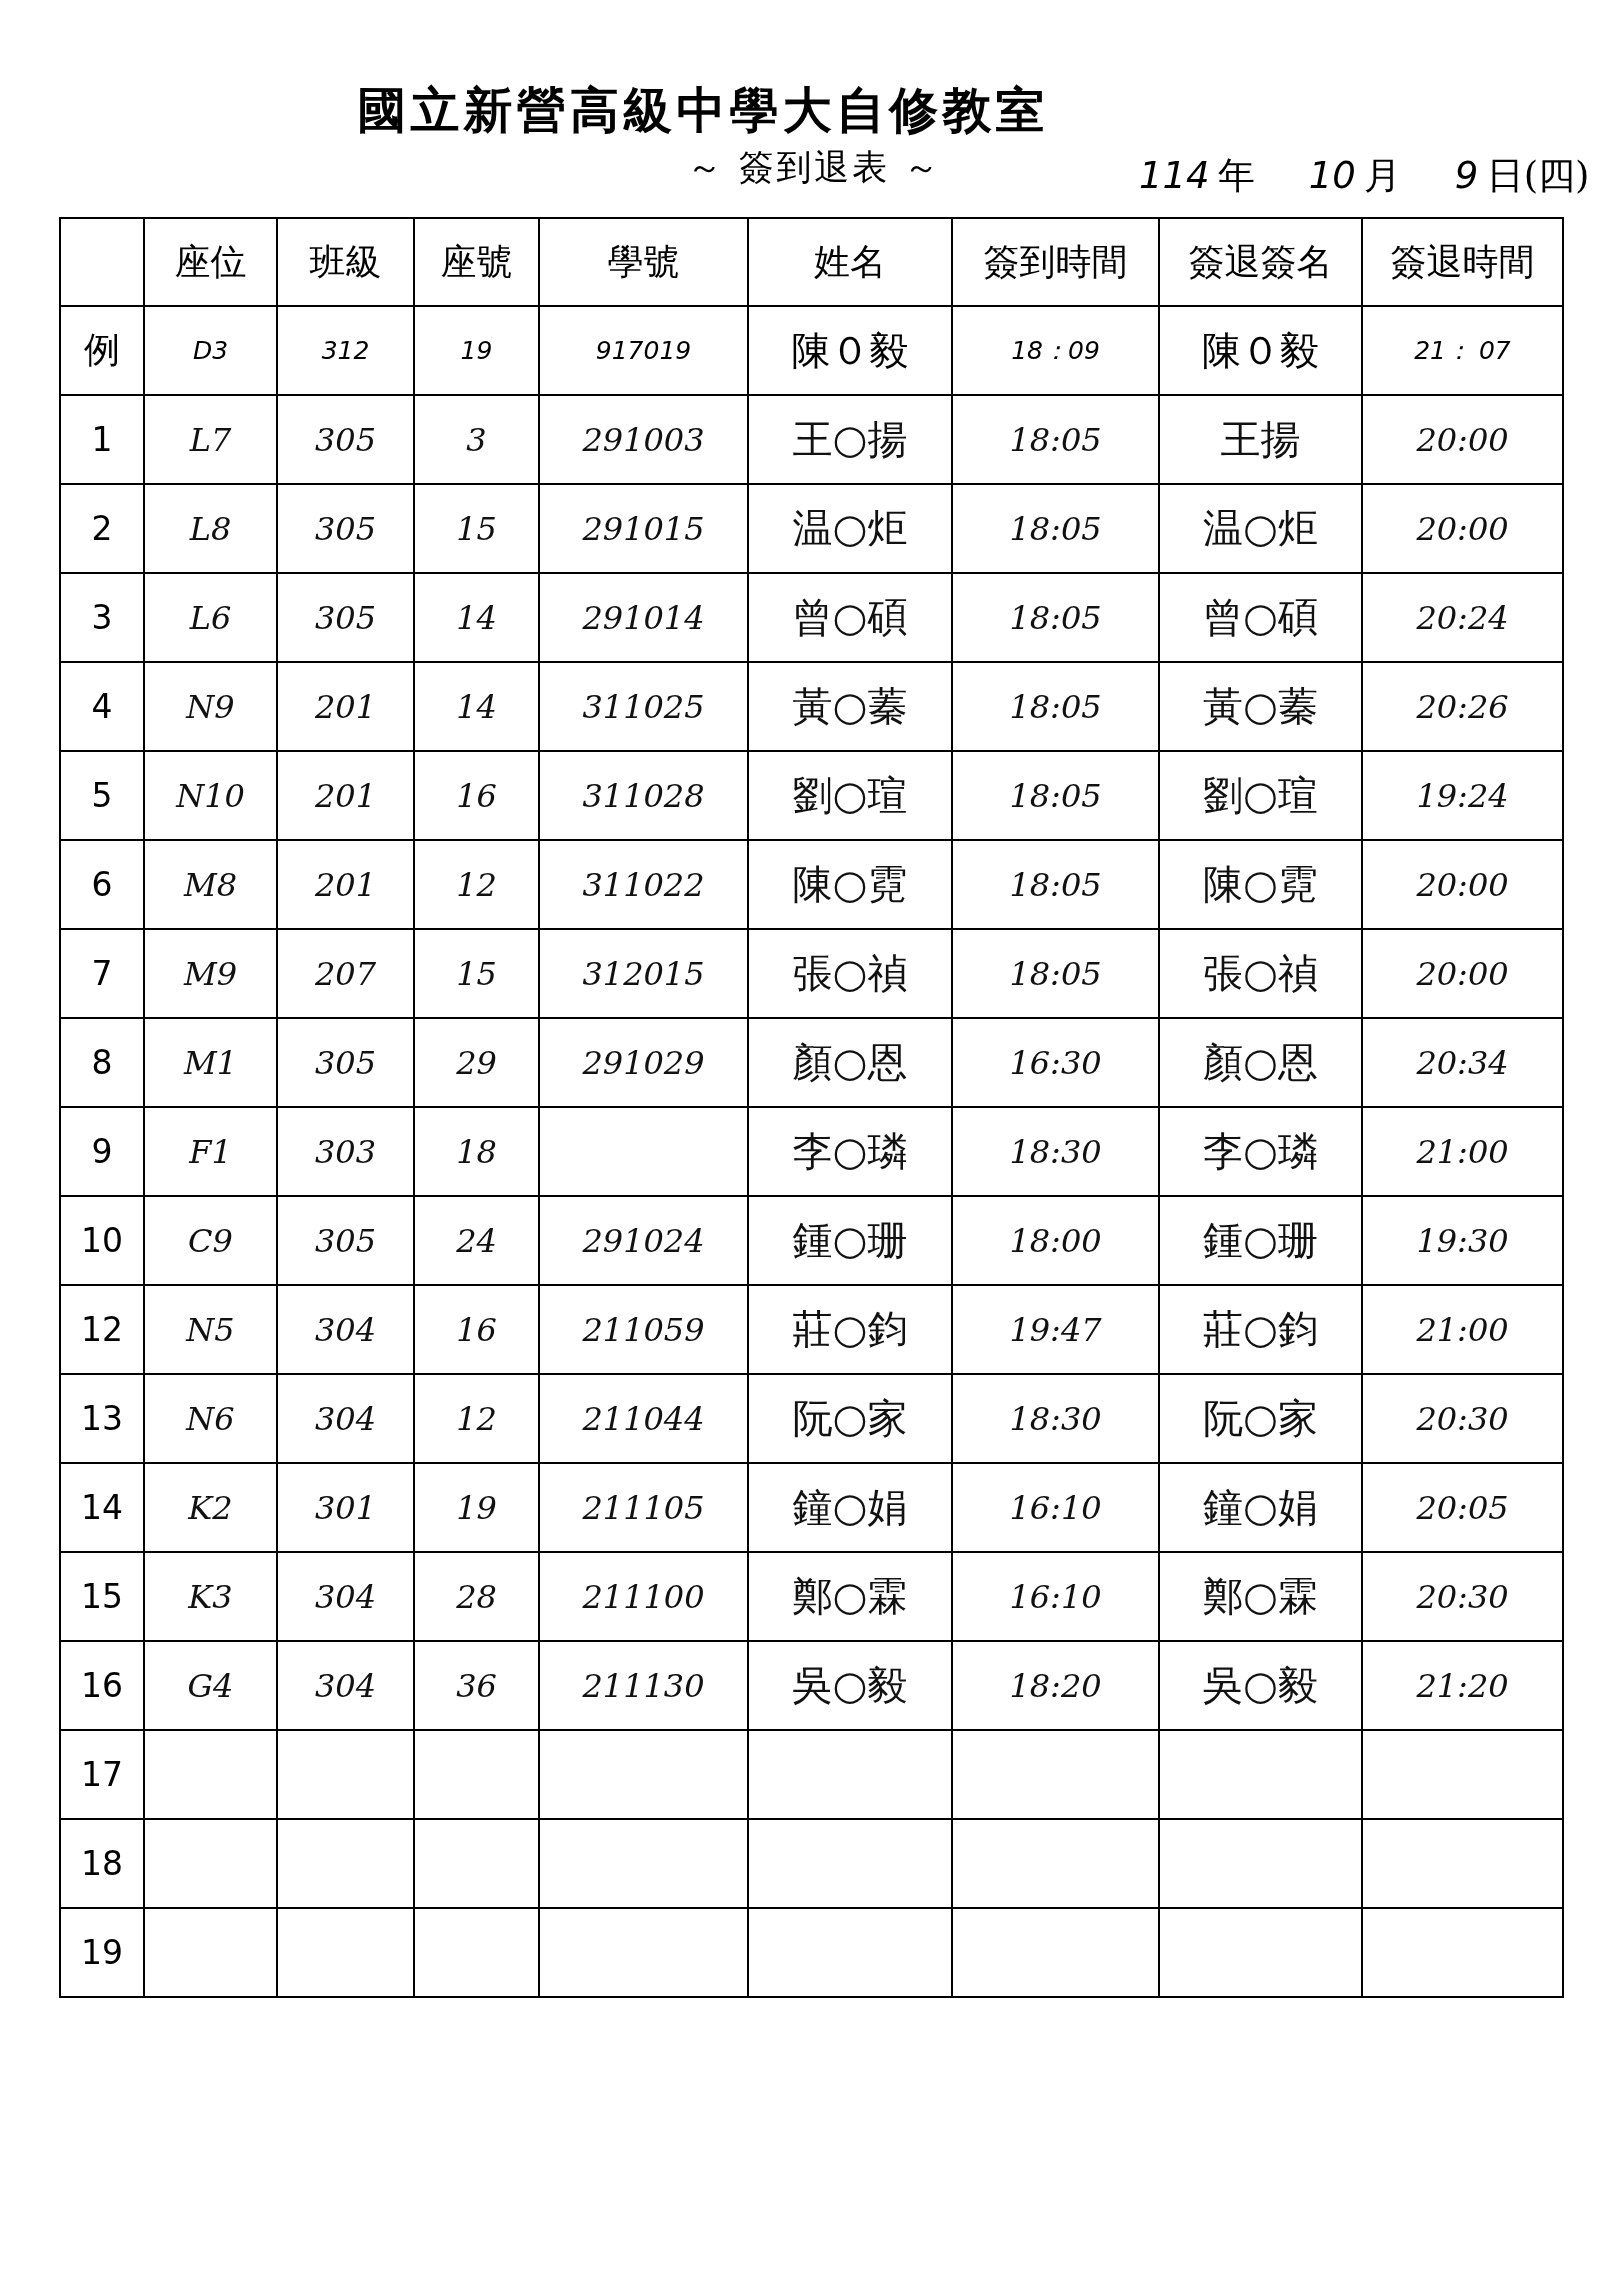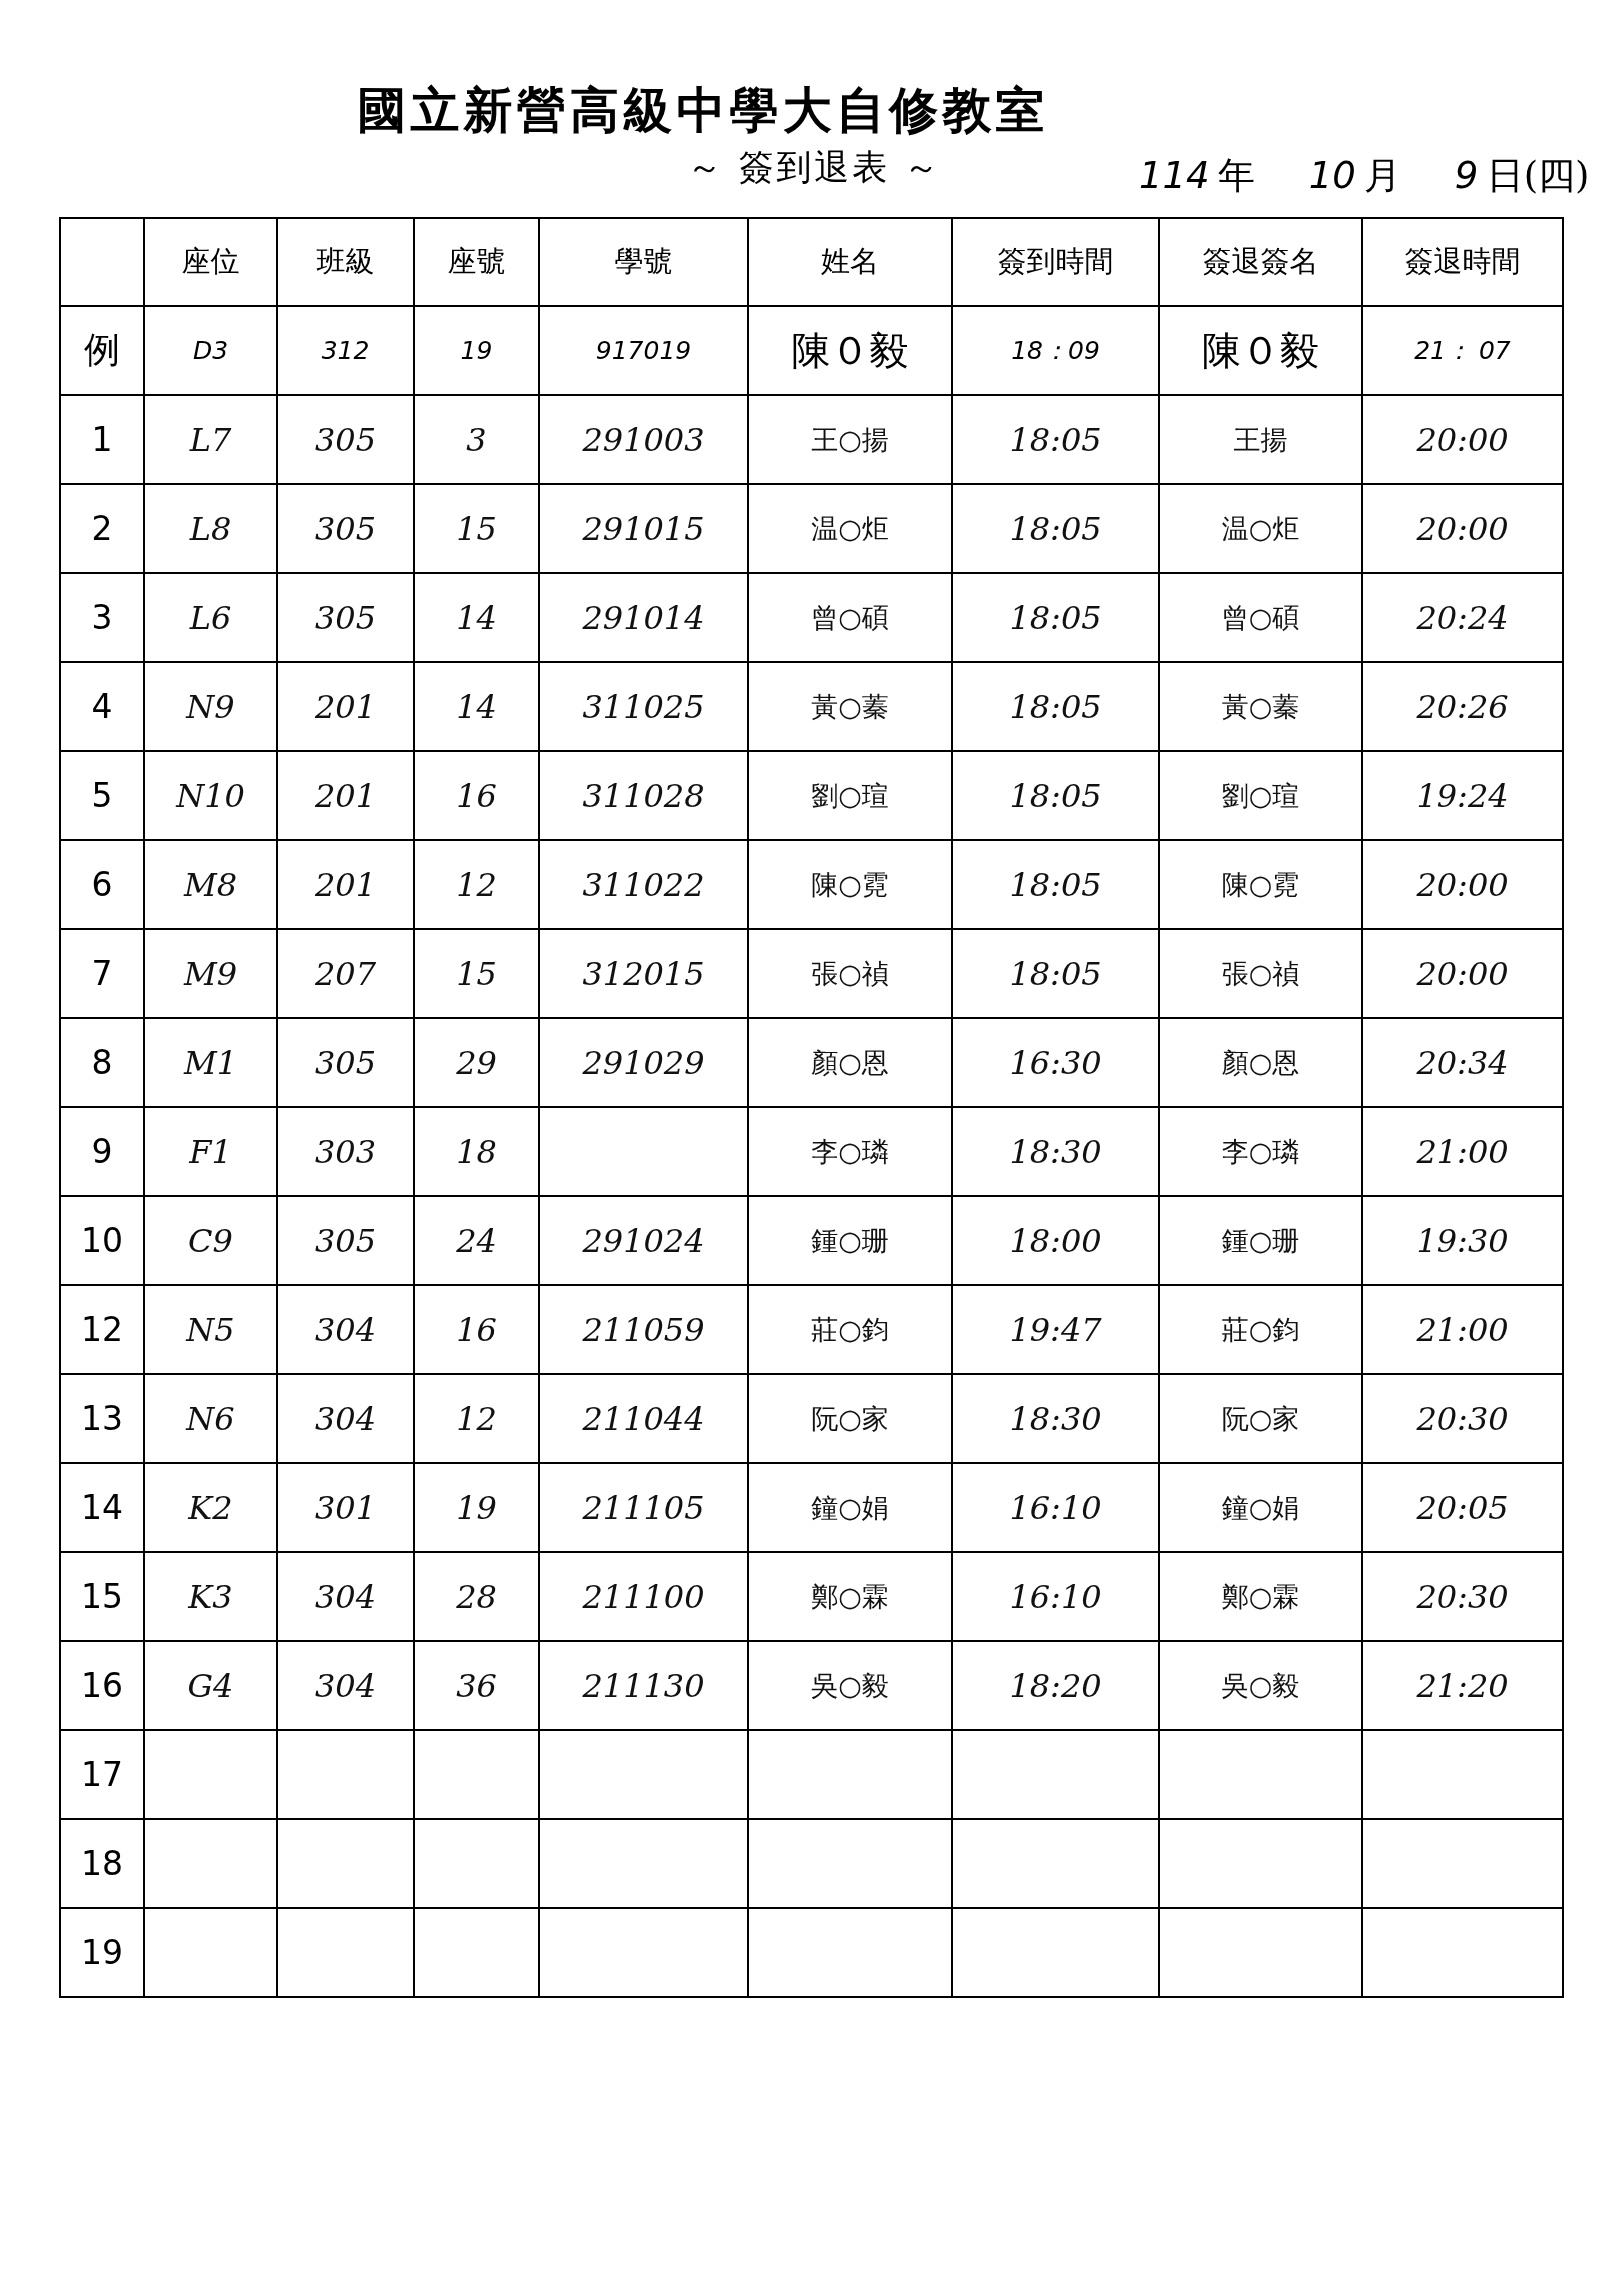--- a/index.html
+++ b/index.html
@@ -11,29 +11,29 @@
   .date { position: absolute; left: 1092px; top: 151px; font-size: 37px;
           font-family: "DejaVu Sans", sans-serif; font-style: italic; font-weight: 300; margin-left: 47px; }
   .date span { display: inline-block; }
   .date .num { margin-right: 8.3px; }
   .date .unit { margin-right: 42px; font-style: normal; font-family: "DejaVu Serif", serif; }
   .date .wk { font-style: normal; font-family: "DejaVu Serif", serif; }
   table.sheet { position: absolute; left: 59px; top: 217px; width: 1504px;
                 border-collapse: collapse; table-layout: fixed; }
   table.sheet td, table.sheet th { border: 2.1px solid #000; text-align: center; vertical-align: middle;
                 padding: 0; overflow: hidden; white-space: nowrap; }
-  table.sheet th { height: 86px; font-family: "DejaVu Sans", sans-serif; font-weight: normal; font-size: 29px; }
+  table.sheet th { height: 86px; font-family: "DejaVu Sans", sans-serif; font-weight: normal; font-size: 36px; }
   tr.example td { height: 87px; }
   tr.row td { height: 87px; }
   td.idx { font-family: "DejaVu Sans", sans-serif; font-size: 33px; }
   td.ex-label { font-family: "DejaVu Sans", sans-serif; font-size: 36px; }
   td.ex { font-family: "DejaVu Sans", sans-serif; font-style: italic; font-size: 25px; font-weight: 300; }
   td.ex.name { font-style: normal; font-family: "DejaVu Serif", serif; font-size: 39px; }
   td.hw { font-family: "DejaVu Serif", serif; font-style: italic; font-size: 32px; color: #111; }
-  td.hw.name { font-style: normal; font-size: 27px; }
+  td.hw.name { font-style: normal; font-size: 40px; }
 </style>
 </head>
 <body>
 
 <div class="title">國立新營高級中學大自修教室</div>
 <div class="subtitle">～ 簽到退表 ～</div>
 <div class="date">
   <span class="num">114</span><span class="unit">年</span>
   <span class="num">10</span><span class="unit">月</span>
   <span class="num">9</span><span class="wk">日</span><span class="wk">(四)</span>

